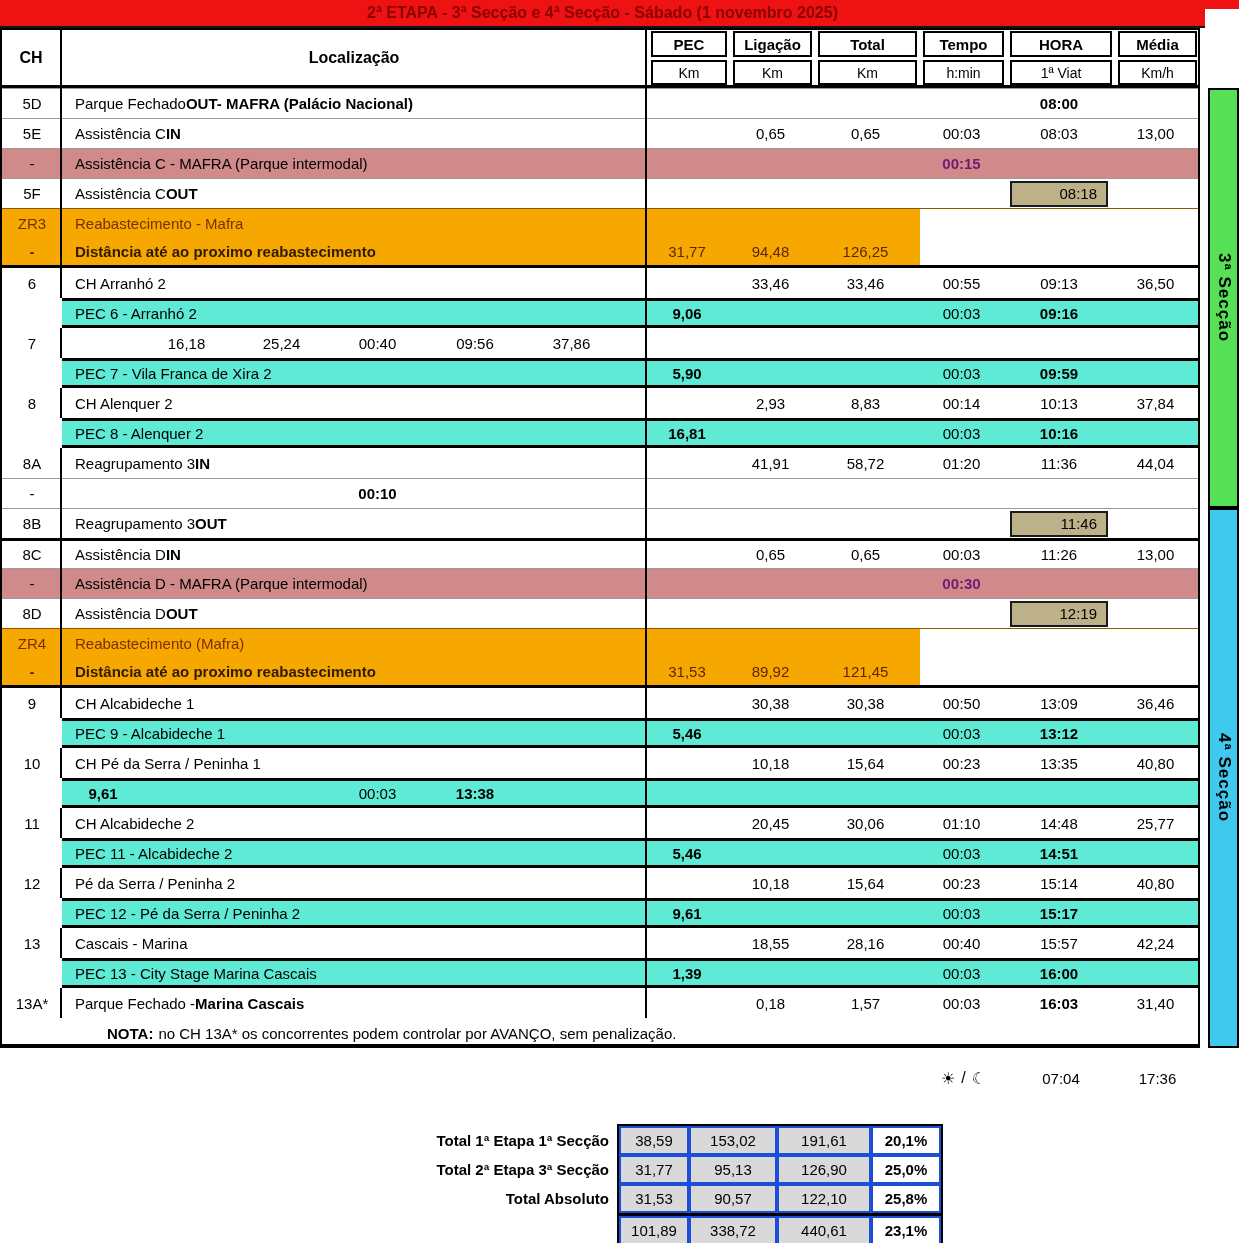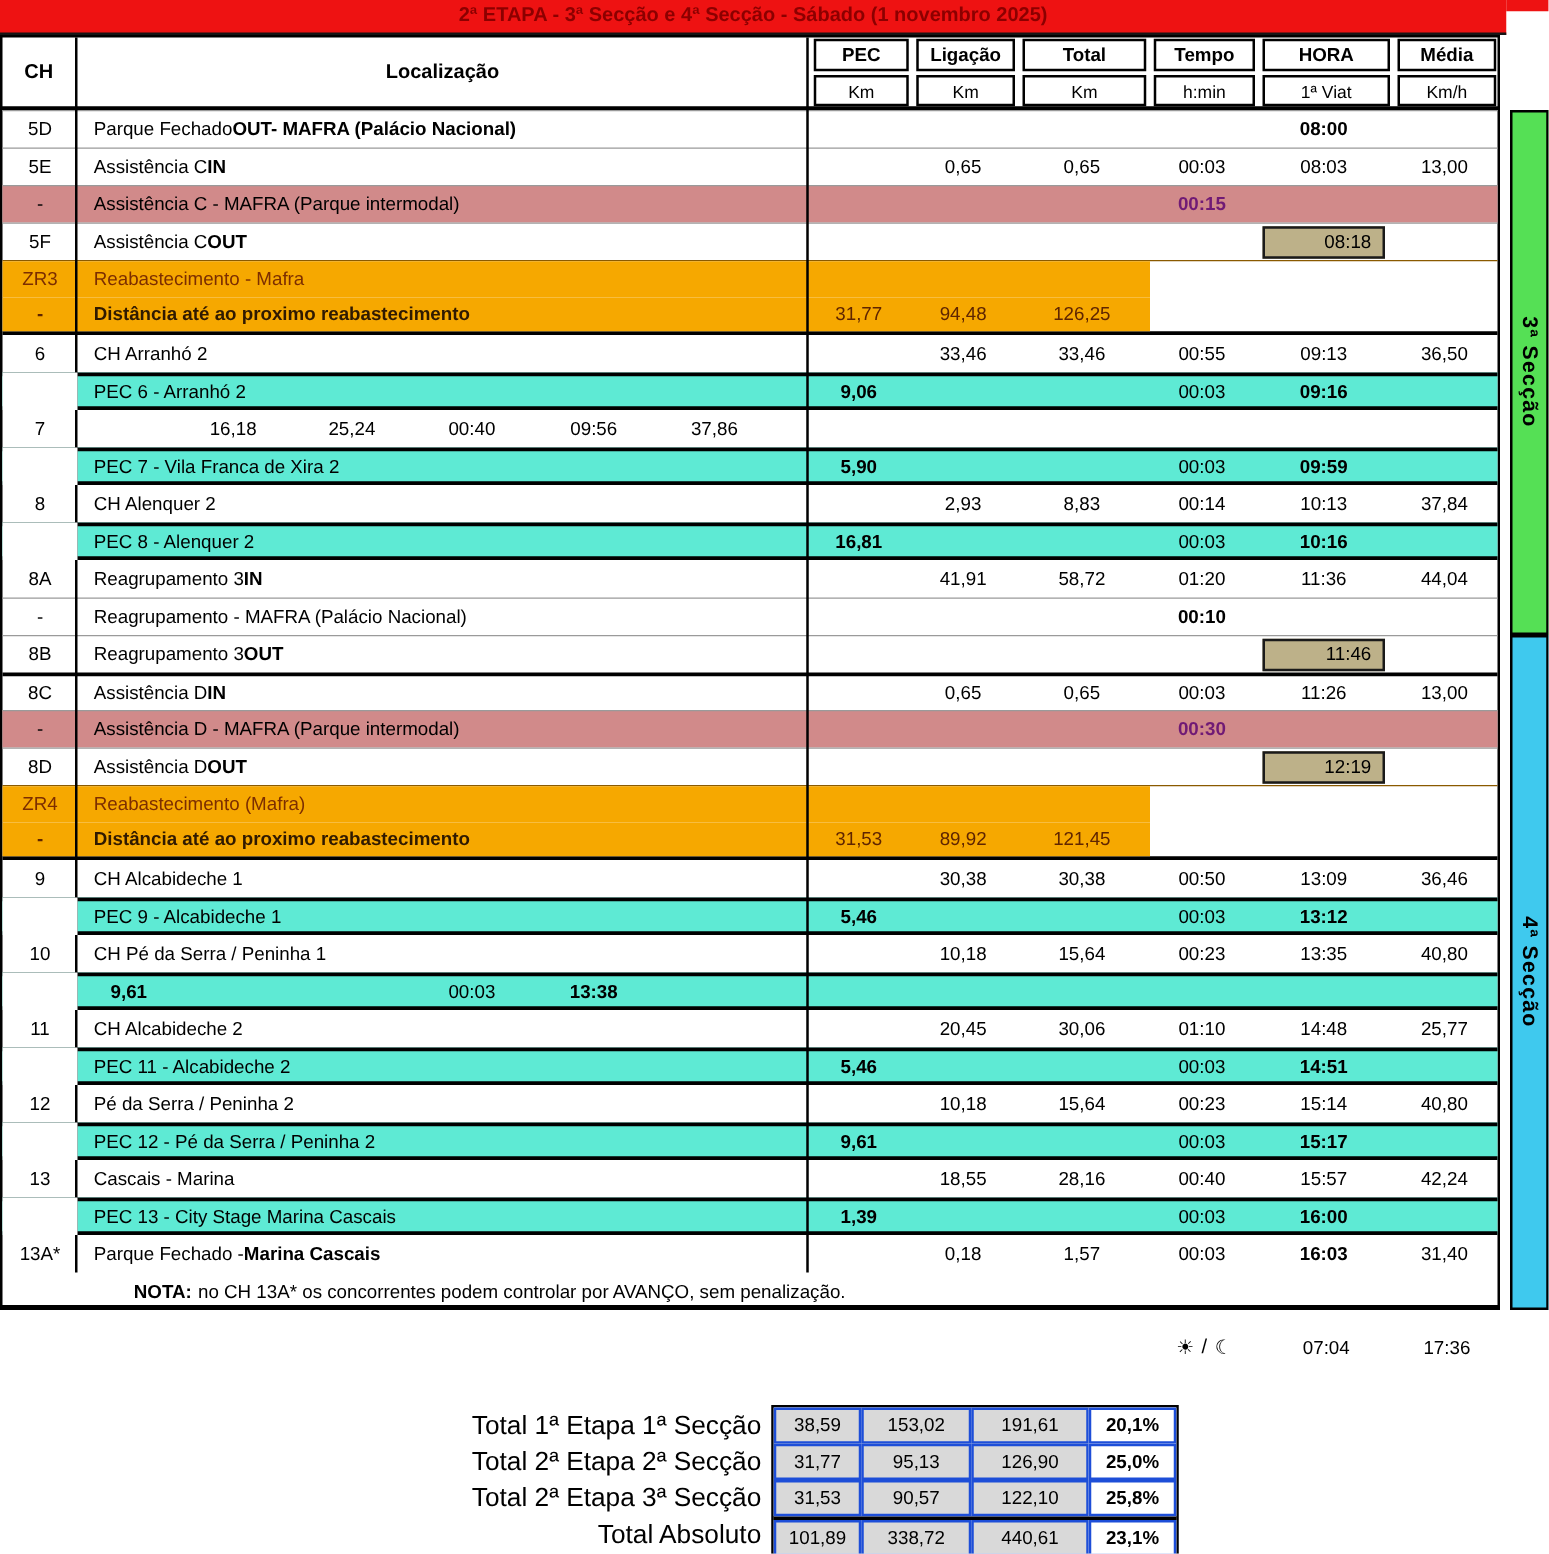--- a/index.html
+++ b/index.html
@@ -79,21 +79,21 @@
   
   .sunmoon{position:absolute;left:920px;top:1064px;width:280px;height:28px;display:flex;font-size:15px;}
   .sunmoon .sm-c{display:flex;align-items:center;justify-content:center;}
   .sm-icons{width:87px;font-size:16px;}
   .sm-icons .glyph{margin:0 3px;}
   .sm-rise{width:108px;}
   .sm-set{width:85px;}
 
   .totlabels{position:absolute;left:180px;top:1126px;width:433px;}
   .totlabels div{height:29px;display:flex;align-items:center;justify-content:flex-end;
-                 font-weight:normal;font-size:21px;padding-right:4px;}
+                 font-weight:bold;font-size:15px;padding-right:4px;}
   .tottable{position:absolute;left:617px;top:1124px;border:2px solid #000;}
   .totrow{display:flex;}
   .totrow.last{border-top:3px solid #000;}
   .totcell{height:25px;border:2px solid #1d4ed8;background:#d9d9d9;display:flex;
            align-items:center;justify-content:center;font-size:15px;box-sizing:content-box;}
   .totcell.pct{background:#fff;font-weight:bold;}
   .tc1{width:66px;}.tc2{width:84px;}.tc3{width:90px;}.tc4{width:66px;}
 </style>
 </head>
 <body>
@@ -283,23 +283,20 @@
         </div>
         <div class="cell c-pec"></div>
         <div class="cell c-lig">41,91</div>
         <div class="cell c-tot">58,72</div>
         <div class="cell c-tempo">01:20</div>
         <div class="cell c-hora">11:36</div>
         <div class="cell c-media">44,04</div>
       </div>
       <div class="row r-plain">
         <div class="cell c-ch">-</div>
-        <div class="cell c-loc">
-          <span>Reagrupamento - MAFRA (Palácio Nacional)</span>
-        </div>
         <div class="cell c-pec"></div>
         <div class="cell c-lig"></div>
         <div class="cell c-tot"></div>
         <div class="cell c-tempo b">00:10</div>
         <div class="cell c-hora"></div>
         <div class="cell c-media"></div>
       </div>
       <div class="row r-plain">
         <div class="cell c-ch">8B</div>
         <div class="cell c-loc">
@@ -534,21 +531,20 @@
       <span class="glyph">☀</span>
       <span class="glyph">/</span>
       <span class="glyph">☾</span>
     </div>
     <div class="sm-c sm-rise">07:04</div>
     <div class="sm-c sm-set">17:36</div>
   </div>
 
   <div class="totlabels">
       <div>Total 1ª Etapa 1ª Secção</div>
-      <div>Total 2ª Etapa 2ª Secção</div>
       <div>Total 2ª Etapa 3ª Secção</div>
       <div>Total Absoluto</div>
     </div>
   <div class="tottable">
       <div class="totrow">
         <div class="totcell tc1">38,59</div>
         <div class="totcell tc2">153,02</div>
         <div class="totcell tc3">191,61</div>
         <div class="totcell tc4 pct">20,1%</div>
       </div>

